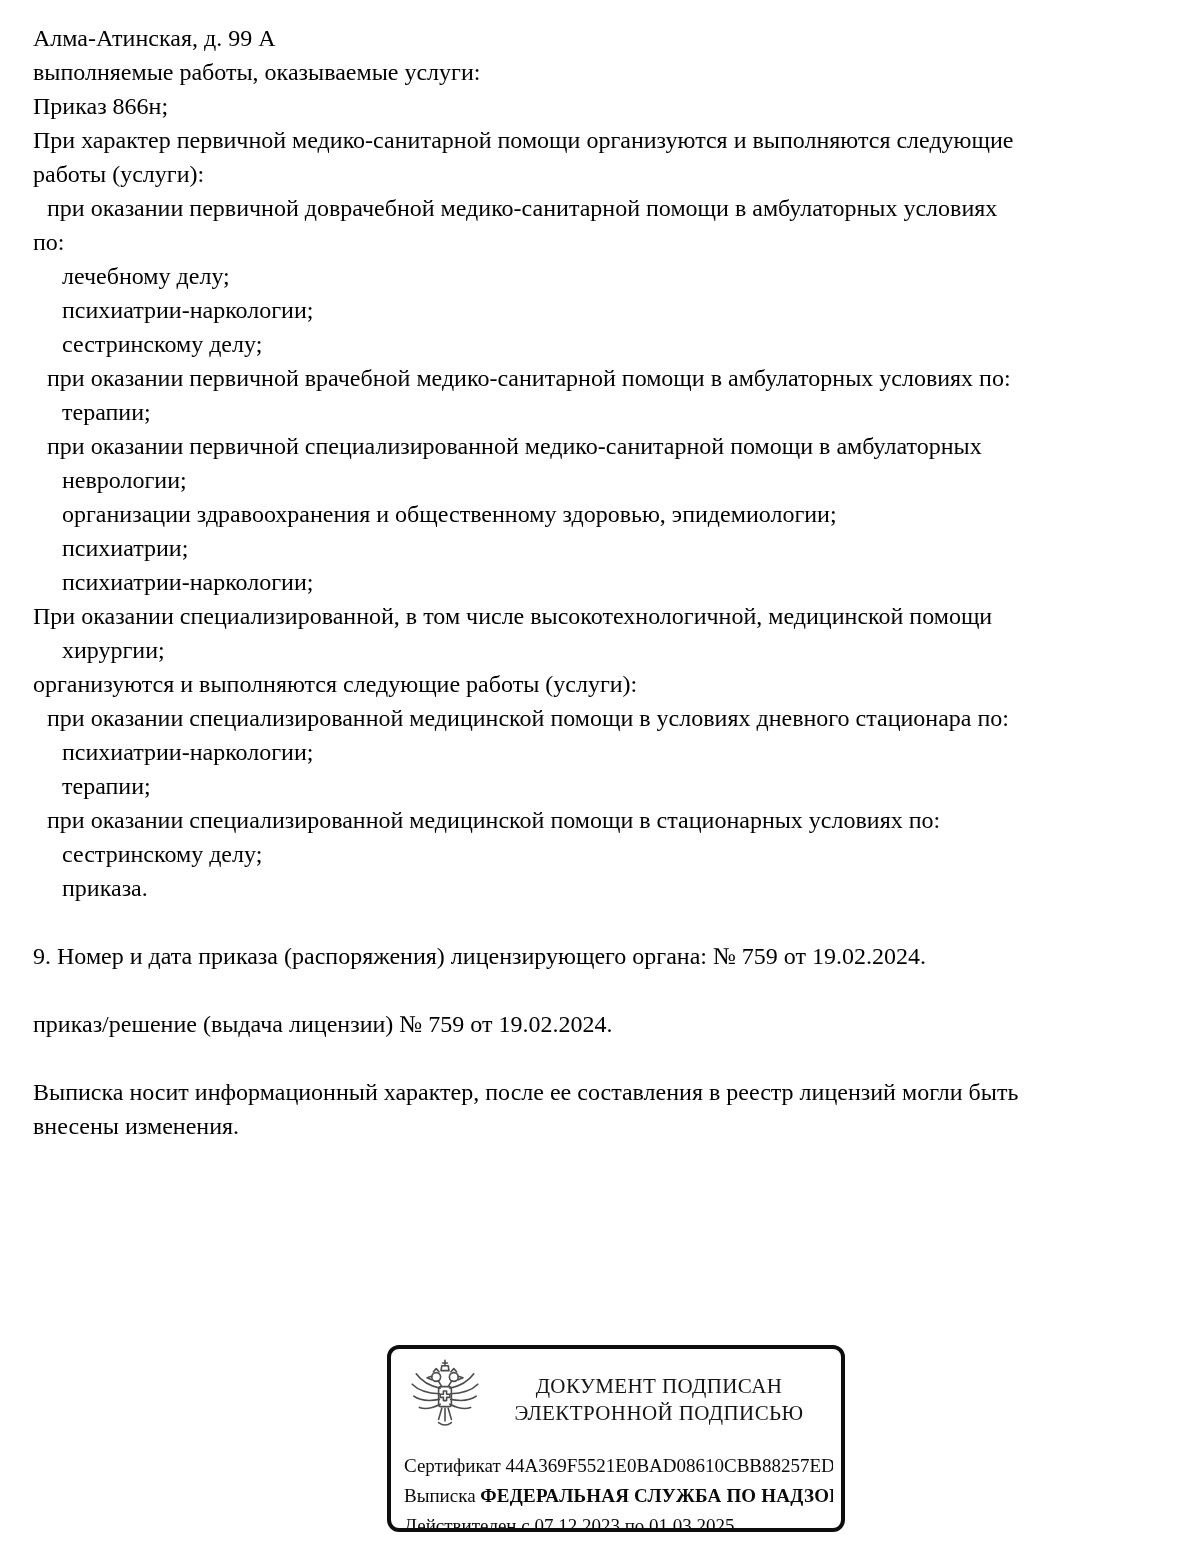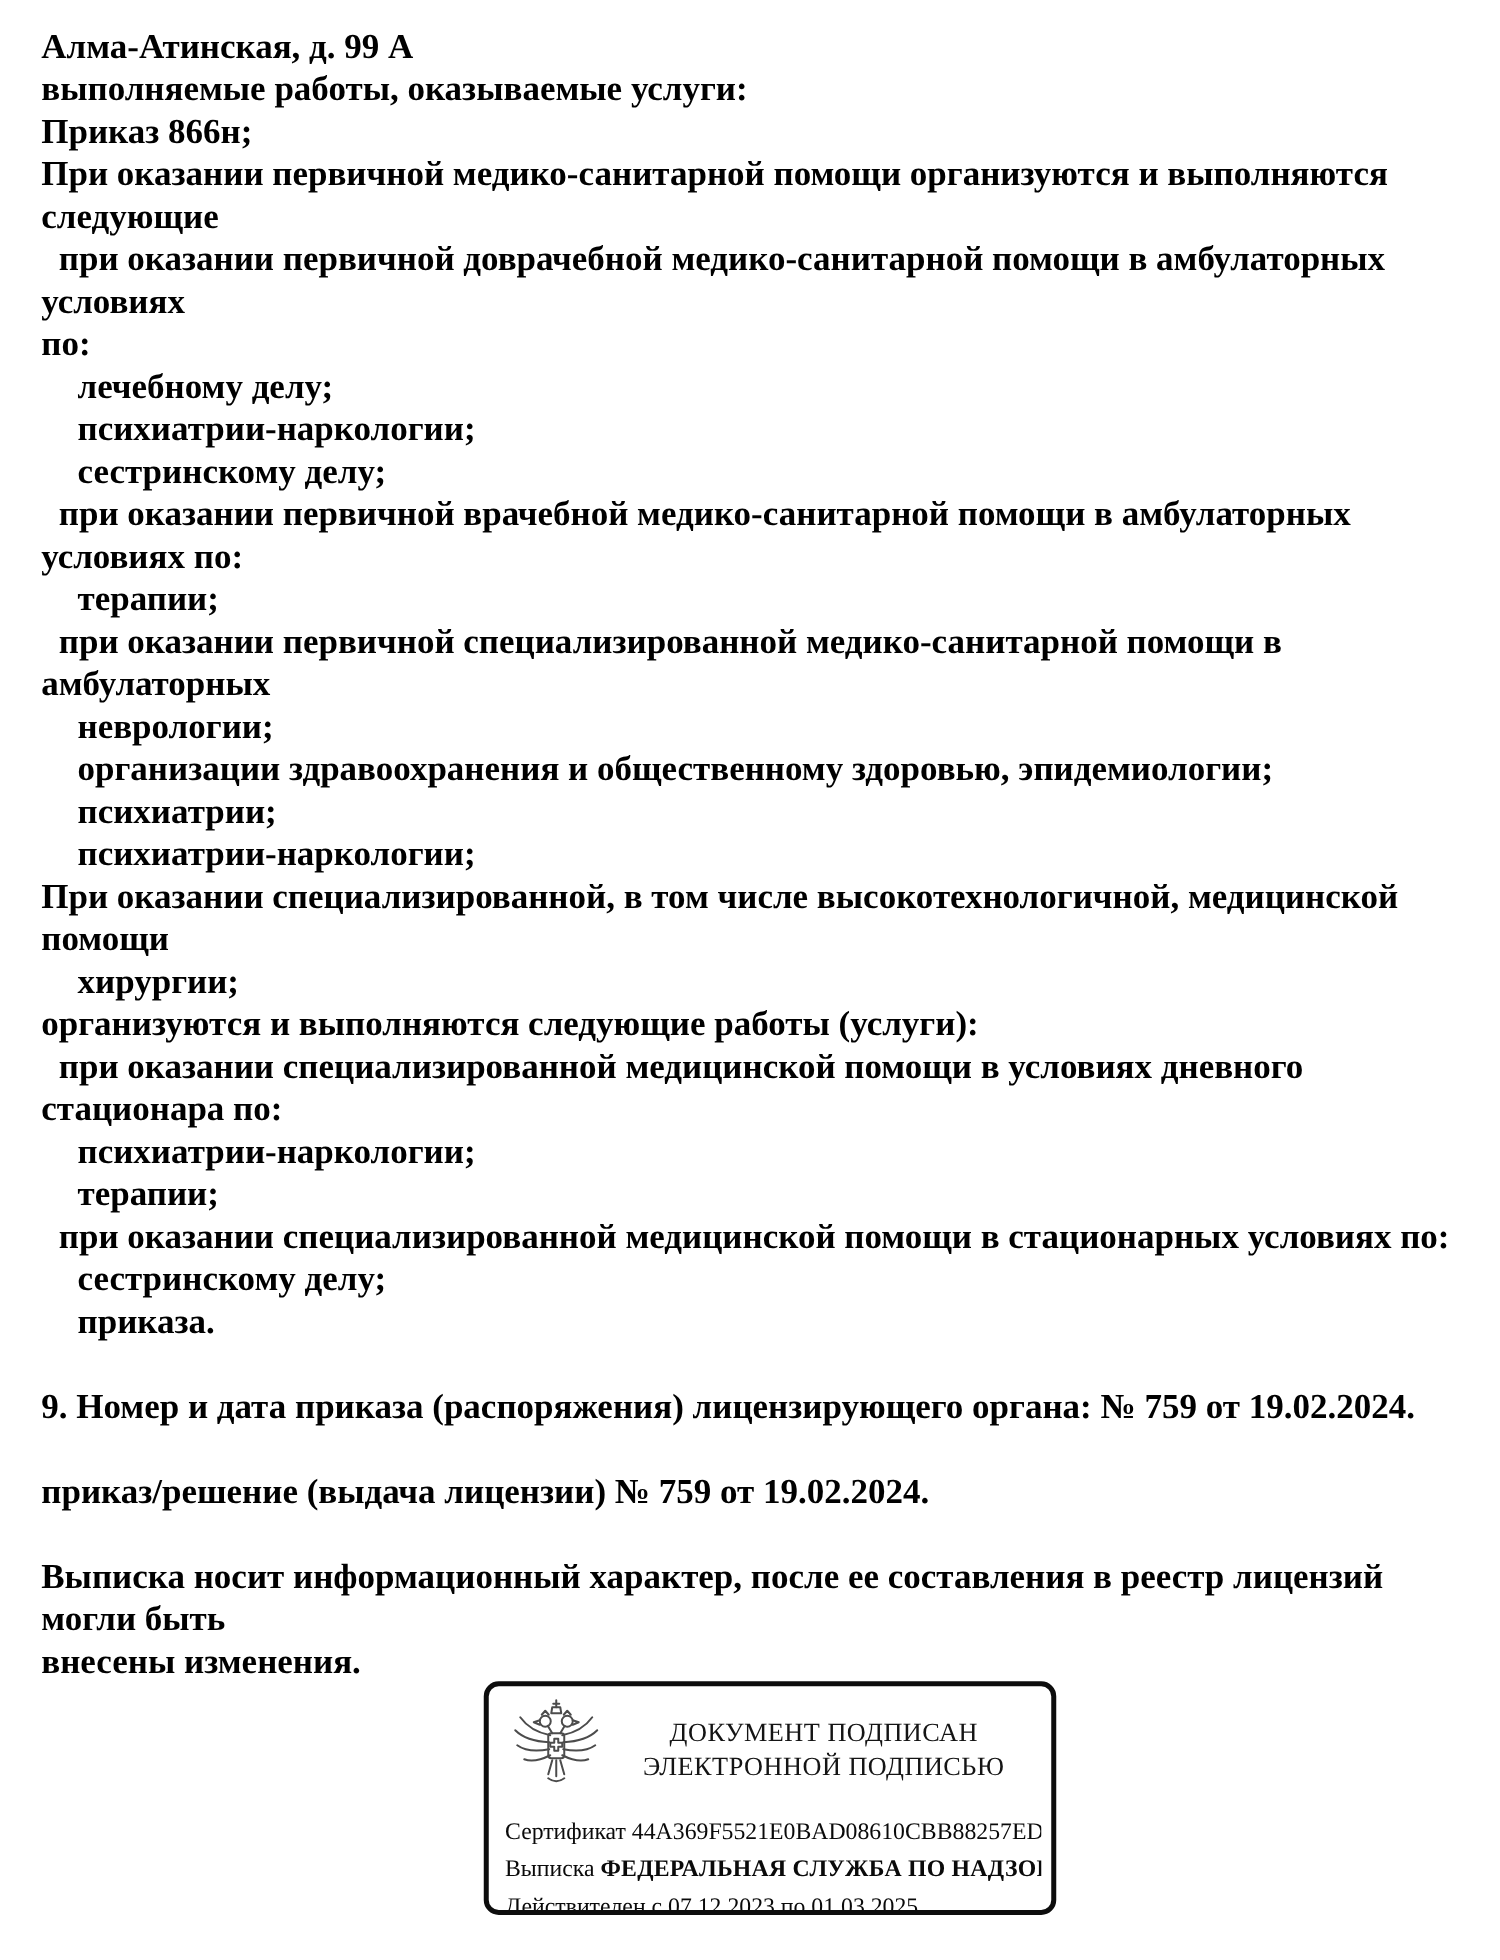--- a/index.html
+++ b/index.html
@@ -14,23 +14,22 @@
     background: #ffffff;
     font-family: "Liberation Serif", "DejaVu Serif", serif;
     color: #000000;
     overflow: hidden;
   }
   .document-text {
     position: absolute;
     left: 33px;
     top: 21px;
     right: 26px;
-    font-size: 28px;
+    font-size: 24px;
     line-height: 34px;
-    font-weight: bold;
   }
   .doc-line {
     white-space: pre-wrap;
     min-height: 34px;
   }
   .indent-0 { text-indent: 0; }
   .indent-1 { text-indent: 14px; }
   .indent-2 { text-indent: 29px; }
 
   .stamp {
@@ -83,21 +82,22 @@
 </style>
 </head>
 <body>
 
 <div class="page">
 
   <div class="document-text">
       <div class="doc-line indent-0">Алма-Атинская, д. 99 А</div>
       <div class="doc-line indent-0">выполняемые работы, оказываемые услуги:</div>
       <div class="doc-line indent-0">Приказ 866н;</div>
-      <div class="doc-line indent-0">При оказании первичной медико-санитарной помощи организуются и выполняются следующие</div>
+      <div class="doc-line indent-0">При характер первичной медико-санитарной помощи организуются и выполняются следующие</div>
+      <div class="doc-line indent-0">работы (услуги):</div>
       <div class="doc-line indent-1">при оказании первичной доврачебной медико-санитарной помощи в амбулаторных условиях</div>
       <div class="doc-line indent-0">по:</div>
       <div class="doc-line indent-2">лечебному делу;</div>
       <div class="doc-line indent-2">психиатрии-наркологии;</div>
       <div class="doc-line indent-2">сестринскому делу;</div>
       <div class="doc-line indent-1">при оказании первичной врачебной медико-санитарной помощи в амбулаторных условиях по:</div>
       <div class="doc-line indent-2">терапии;</div>
       <div class="doc-line indent-1">при оказании первичной специализированной медико-санитарной помощи в амбулаторных</div>
       <div class="doc-line indent-2">неврологии;</div>
       <div class="doc-line indent-2">организации здравоохранения и общественному здоровью, эпидемиологии;</div>

